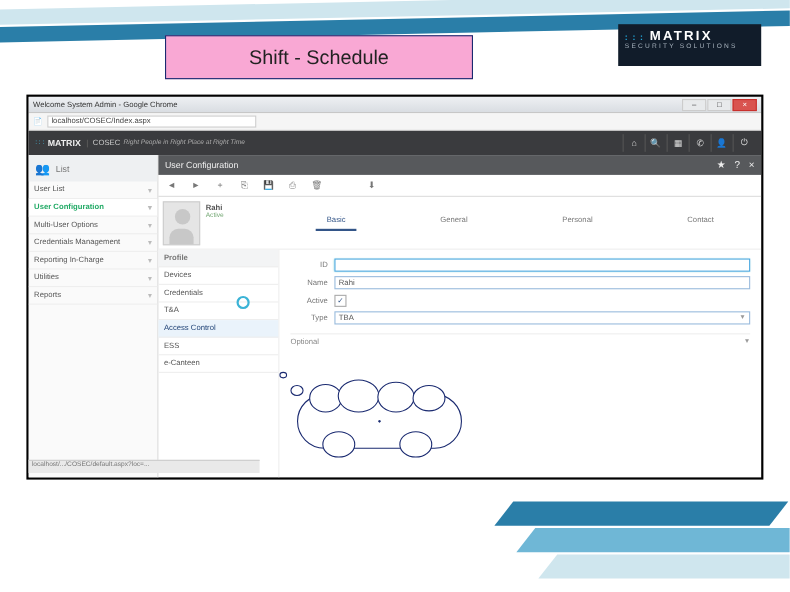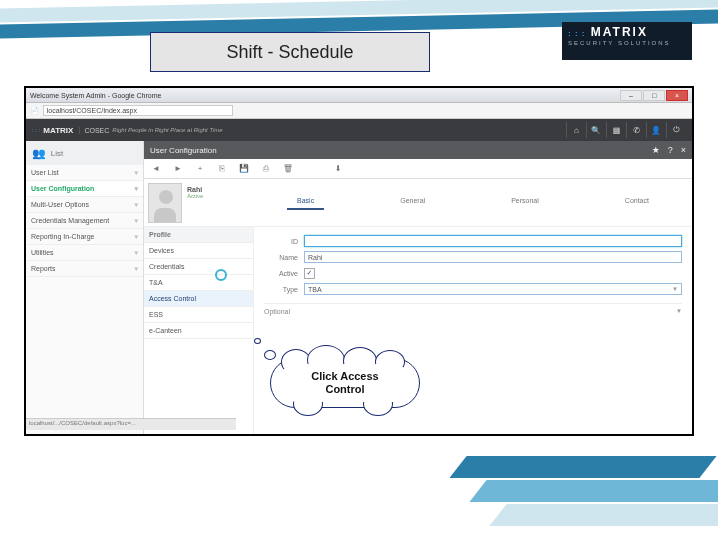--- a/index.html
+++ b/index.html
@@ -23,21 +23,21 @@
   }
   .band-a { top: 0; background: linear-gradient(transparent 0 0), #cfe6ee; transform: skewY(-1.2deg); }
   .band-b { top: 16px; background: #2a7ea8; transform: skewY(-1.2deg); }
 
   
   .title-box {
     position: absolute;
     top: 32px; left: 150px;
     width: 280px; height: 40px;
     border: 1.5px solid #1a2a70;
-    background: #e5e5e5;
+    background: #f9a8d4;
     display: flex; align-items: center; justify-content: center;
     font-size: 18px; color: #222;
   }
 
   
   .logo {
     position: absolute;
     top: 22px; right: 26px;
     width: 130px; height: 38px;
     background: #111c2a;
@@ -369,26 +369,20 @@
 <div class="callout">
   <div class="tail2"></div>
   <div class="tail1"></div>
   <div class="cloud">
     <span class="b1"></span>
       <span class="b2"></span>
       <span class="b3"></span>
       <span class="b4"></span>
       <span class="b5"></span>
       <span class="b6"></span>
-    <div class="inner">
-      <div>
-        <span>Click Access</span><br>
-        <span>Control</span>
-      </div>
-    </div>
   </div>
 </div>
 
 <div class="bottom-deco">
   <div class="db c"></div>
   <div class="db b"></div>
   <div class="db a"></div>
 </div>
 
 </body></html>

